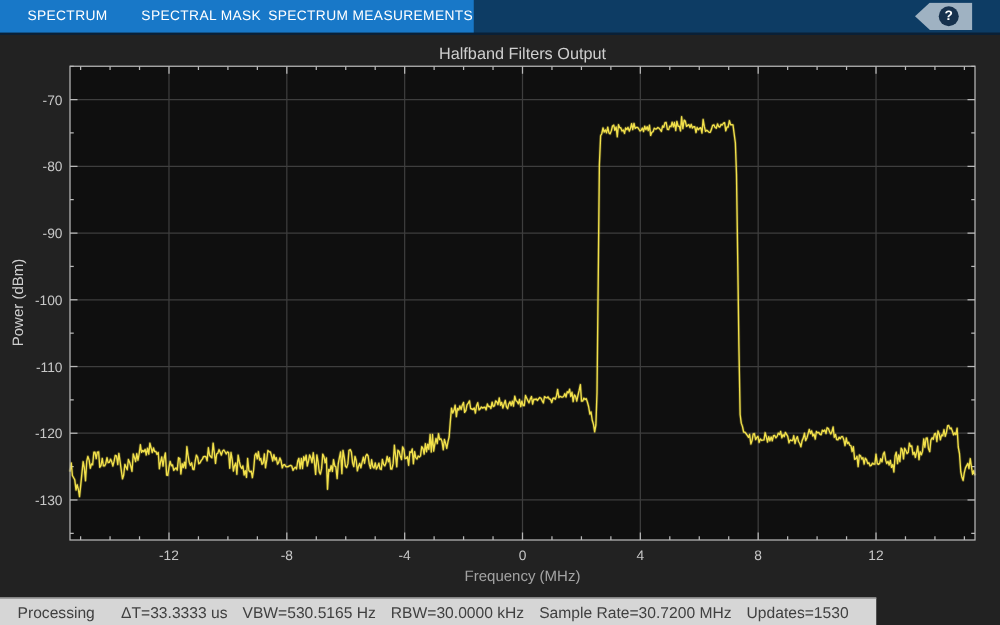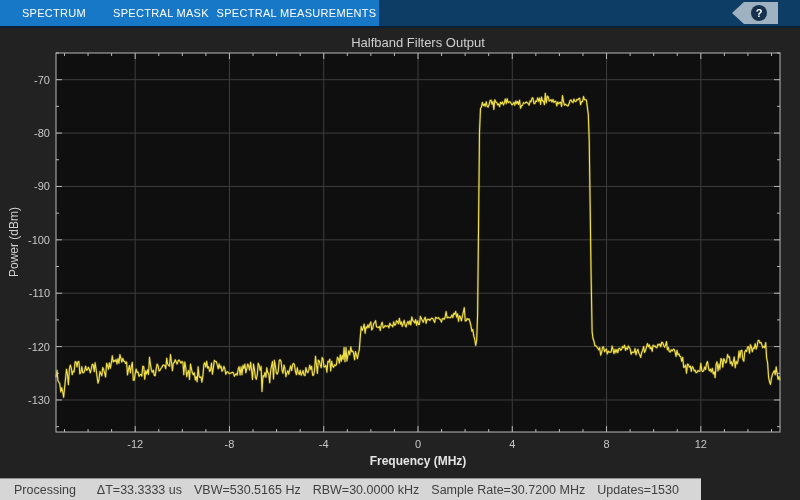--- a/index.html
+++ b/index.html
@@ -42,21 +42,21 @@
   }
   
   .figure{position:absolute;top:30px;left:0;width:800px;height:448px;background:#222222;}
   .fig-title{
     position:absolute;top:5px;left:56px;width:724px;text-align:center;
     font-size:13px;color:#CFCFCF;
   }
   #plot-svg{position:absolute;top:0;left:0;width:800px;height:448px;}
   .xlabel{
     position:absolute;top:424px;left:56px;width:724px;text-align:center;
-    font-size:12px;color:#e5e5e5;font-weight:bold;
+    font-size:12px;color:#a3a3a3;
   }
   .ylabel{
     position:absolute;top:212px;left:14px;transform:translate(-50%,-50%) rotate(-90deg);
     font-size:12px;color:#CFCFCF;white-space:nowrap;
   }
   
   .statusbar{
     position:absolute;top:478px;left:0;width:701px;height:22px;box-sizing:border-box;
     background:#D6D6D6;border-top:1px solid #8F8F8F;
     display:flex;align-items:center;overflow:hidden;
@@ -66,21 +66,21 @@
   .status-stats{margin-left:21px;display:inline-flex;}
   .status-stats .stat{margin-right:12px;}
 </style>
 </head>
 <body>
 
 <div class="toolbar">
   <div class="tabgroup hl">
       <div class="tab">SPECTRUM</div>
       <div class="tab">SPECTRAL MASK</div>
-      <div class="tab">SPECTRAL MEASUREMENTS</div>
+      <div class="tab">SPECTRUM MEASUREMENTS</div>
     </div>
   <div class="toolbar-spacer"></div>
   <div class="help-badge">
     <div class="help-circle">
       <span>?</span>
     </div>
   </div>
 </div>
 
 <div class="figure">

